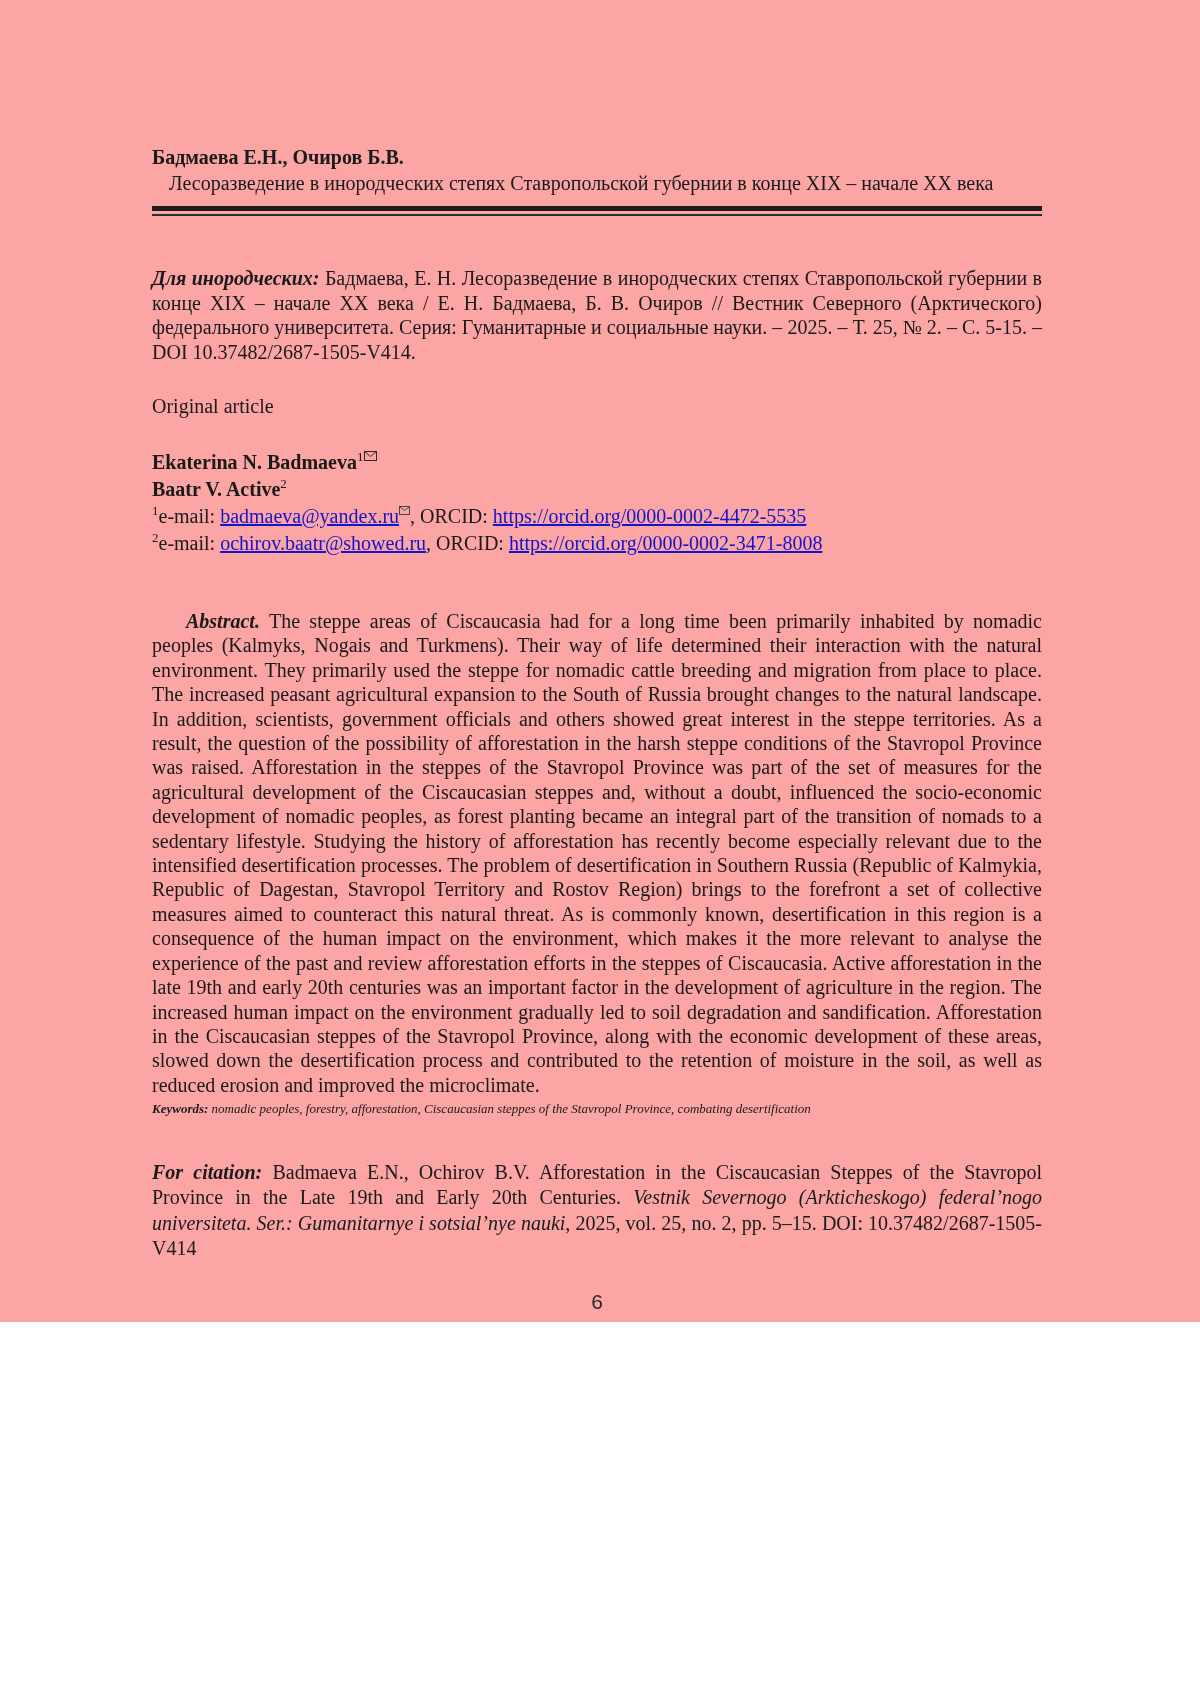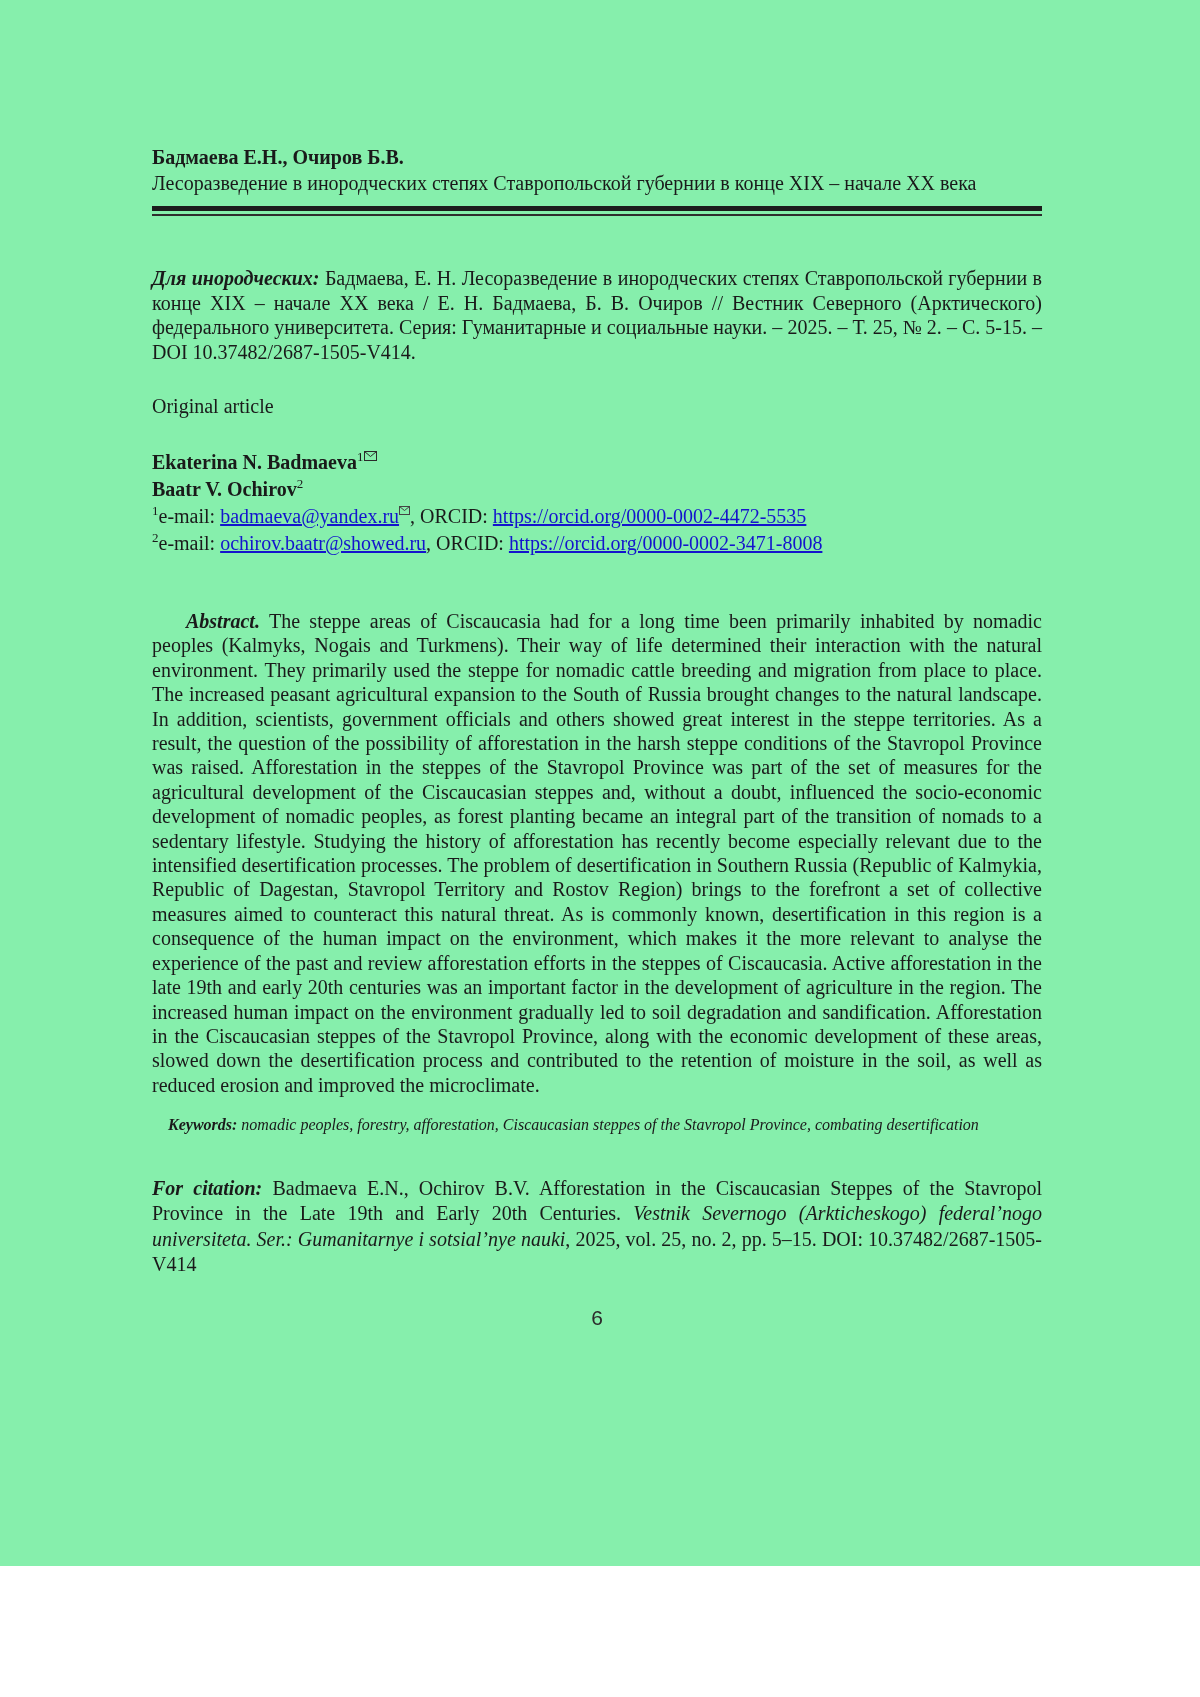--- a/index.html
+++ b/index.html
@@ -3,37 +3,38 @@
 <meta charset="utf-8">
 <style>
   html, body {
     margin: 0;
     padding: 0;
     background: #ffffff;
   }
   .page {
     position: relative;
     width: 1200px;
-    height: 1566px;
-    background: #86efac;
+    height: 1322px;
+    background: #fca5a5;
     font-family: "Liberation Serif", "DejaVu Serif", serif;
     color: #1a1a1a;
     box-sizing: border-box;
     padding: 145px 158px 0 152px;
     overflow: hidden;
   }
   
   .hdr-authors {
     font-weight: bold;
     font-size: 20px;
     line-height: 25px;
   }
   .hdr-title {
     font-size: 20px;
     line-height: 26px;
+    margin-left: 17px;
   }
   .double-rule {
     margin-top: 10px;
     height: 3px;
     border-top: 5px solid #1c1c1c;
     border-bottom: 2px solid #2e2e2e;
   }
   
   .cite-ru {
     margin: 50px 0 0 0;
@@ -82,22 +83,22 @@
   }
   
   .abstract {
     margin: 52px 0 0 0;
     font-size: 20px;
     line-height: 24.4px;
     text-align: justify;
     text-indent: 34px;
   }
   .keywords {
-    margin: 16px;
-    font-size: 16px;
+    margin: 0;
+    font-size: 13px;
     line-height: 24.4px;
     text-align: justify;
     text-indent: 0;
   }
   .keywords .kw-text { font-style: italic; }
   
   .cite-en {
     margin: 38px 0 0 0;
     font-size: 20px;
     line-height: 25.5px;
@@ -126,21 +127,21 @@
   <p class="cite-ru"><span class="bi">Для инородческих:</span><span> Бадмаева, Е. Н. Лесоразведение в инородческих степях Ставропольской губернии в конце XIX – начале XX века / Е. Н. Бадмаева, Б. В. Очиров // Вестник Северного (Арктического) федерального университета. Серия: Гуманитарные и социальные науки. – 2025. – Т. 25, № 2. – С. 5-15. – DOI 10.37482/2687-1505-V414.</span></p>
 
   <p class="article-type">Original article</p>
 
 
   <div class="authors-block">
     <p><span class="author-name">Ekaterina N. Badmaeva</span><sup class="s">1</sup><span class="env-icon"><svg width="13" height="10" viewBox="0 0 13 10">
             <rect x="0.5" y="0.5" width="12" height="9" fill="none" stroke="#2a2a2a" stroke-width="1"></rect>
             <path d="M0.5,0.5 L6.5,5.5 L12.5,0.5" fill="none" stroke="#2a2a2a" stroke-width="1"></path>
           </svg></span></p>
-    <p><span class="author-name">Baatr V. Ochirov</span><sup class="s">2</sup></p>
+    <p><span class="author-name">Baatr V. Active</span><sup class="s">2</sup></p>
     <p><sup class="s">1</sup><span>e-mail: </span><a class="link">badmaeva@yandex.ru</a><span class="env-icon"><svg width="11" height="9" viewBox="0 0 11 9">
             <rect x="0.5" y="0.5" width="10" height="8" fill="none" stroke="#444" stroke-width="1"></rect>
             <path d="M0.5,0.5 L5.5,4.5 L10.5,0.5" fill="none" stroke="#444" stroke-width="1"></path>
           </svg></span><span>, ORCID: </span><a class="link">https://orcid.org/0000-0002-4472-5535</a></p>
     <p><sup class="s">2</sup><span>e-mail: </span><a class="link">ochirov.baatr@showed.ru</a><span>, ORCID: </span><a class="link">https://orcid.org/0000-0002-3471-8008</a></p>
   </div>
 
   <p class="abstract"><span class="bi">Abstract.</span><span> The steppe areas of Ciscaucasia had for a long time been primarily inhabited by nomadic peoples (Kalmyks, Nogais and Turkmens). Their way of life determined their interaction with the natural environment. They primarily used the steppe for nomadic cattle breeding and migration from place to place. The increased peasant agricultural expansion to the South of Russia brought changes to the natural landscape. In addition, scientists, government officials and others showed great interest in the steppe territories. As a result, the question of the possibility of afforestation in the harsh steppe conditions of the Stavropol Province was raised. Afforestation in the steppes of the Stavropol Province was part of the set of measures for the agricultural development of the Ciscaucasian steppes and, without a doubt, influenced the socio-economic development of nomadic peoples, as forest planting became an integral part of the transition of nomads to a sedentary lifestyle. Studying the history of afforestation has recently become especially relevant due to the intensified desertification processes. The problem of desertification in Southern Russia (Republic of Kalmykia, Republic of Dagestan, Stavropol Territory and Rostov Region) brings to the forefront a set of collective measures aimed to counteract this natural threat. As is commonly known, desertification in this region is a consequence of the human impact on the environment, which makes it the more relevant to analyse the experience of the past and review afforestation efforts in the steppes of Ciscaucasia. Active afforestation in the late 19th and early 20th centuries was an important factor in the development of agriculture in the region. The increased human impact on the environment gradually led to soil degradation and sandification. Afforestation in the Ciscaucasian steppes of the Stavropol Province, along with the economic development of these areas, slowed down the desertification process and contributed to the retention of moisture in the soil, as well as reduced erosion and improved the microclimate.</span></p>
 
   <p class="keywords"><span class="bi">Keywords:</span><span class="kw-text"> nomadic peoples, forestry, afforestation, Ciscaucasian steppes of the Stavropol Province, combating desertification</span></p>

